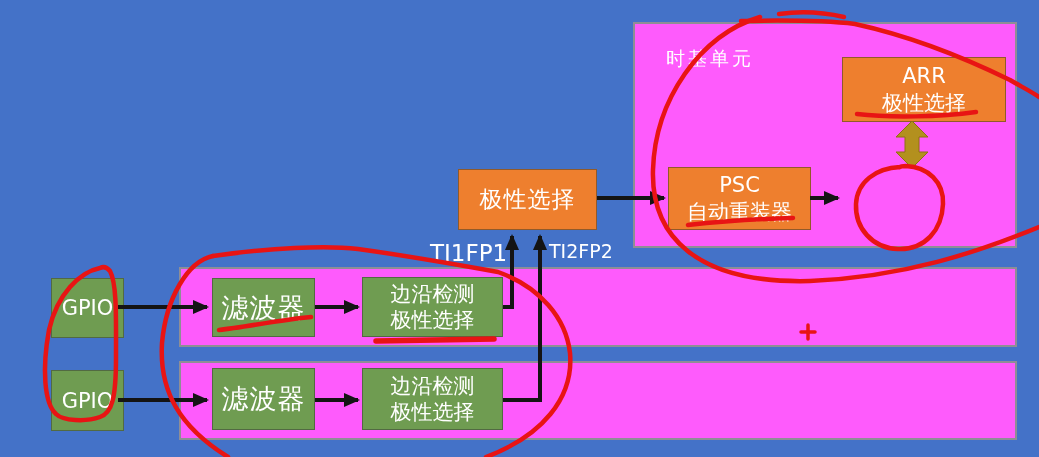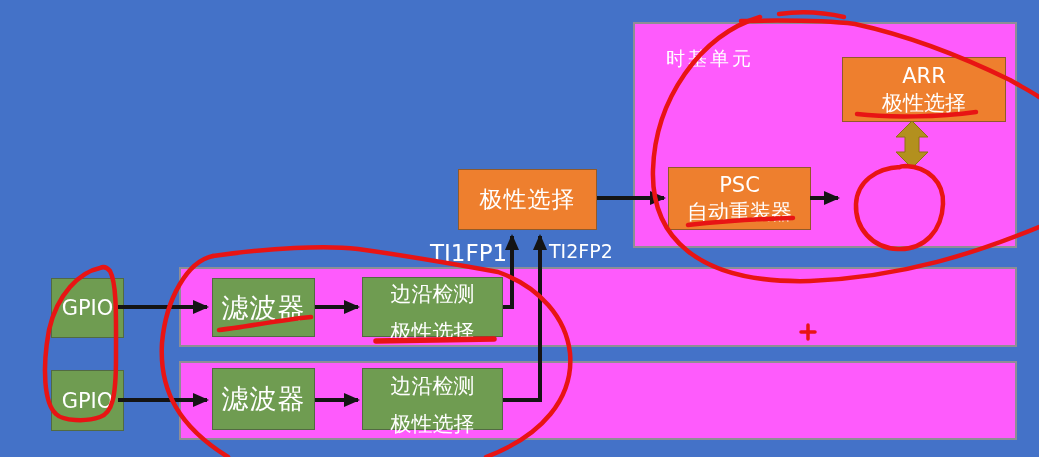--- a/index.html
+++ b/index.html
@@ -11,21 +11,21 @@
   #stage{position:relative;width:1039px;height:457px;background:var(--blue);overflow:hidden;}
   .panel{position:absolute;background:var(--magenta);border:2px solid #8e8e96;}
   .obox{position:absolute;background:var(--orange);border:1.5px solid rgba(95,70,40,.65);
         color:var(--white);display:flex;flex-direction:column;align-items:center;justify-content:center;
         text-align:center;}
   .gbox{position:absolute;background:var(--green);border:1.5px solid rgba(70,85,60,.7);
         color:var(--white);display:flex;flex-direction:column;align-items:center;justify-content:center;
         text-align:center;}
   .lbl{position:absolute;color:var(--white);white-space:nowrap;}
   .l1{font-size:21px;line-height:27px;}
-  .l2{font-size:21px;line-height:26px;margin-top:12px;}
+  .l2{font-size:21px;line-height:26px;}
   #encoder-box{font-size:23px;letter-spacing:1px;}
   #filter1-box,#filter2-box{font-size:27px;letter-spacing:1px;}
   #gpio1-box,#gpio2-box{font-size:21px;}
   #tb-title{left:666px;top:46px;font-size:19px;letter-spacing:3px;}
   #ti1fp1-label{left:430px;top:240px;font-size:23px;}
   #ti2fp2-label{left:549px;top:240px;font-size:19px;text-align:right;}
   svg.overlay{position:absolute;left:0;top:0;pointer-events:none;}
   .wire{stroke:var(--black);stroke-width:4;fill:none;}
   .ink{stroke:var(--red);stroke-width:4.5;fill:none;stroke-linecap:round;stroke-linejoin:round;}
   .ink-thick{stroke-width:5.5;}

